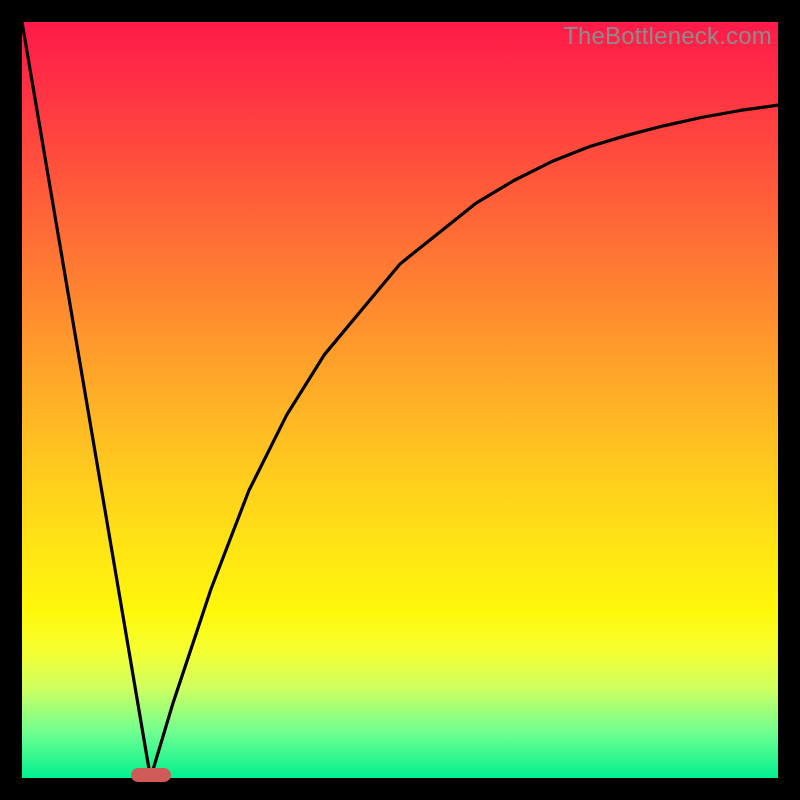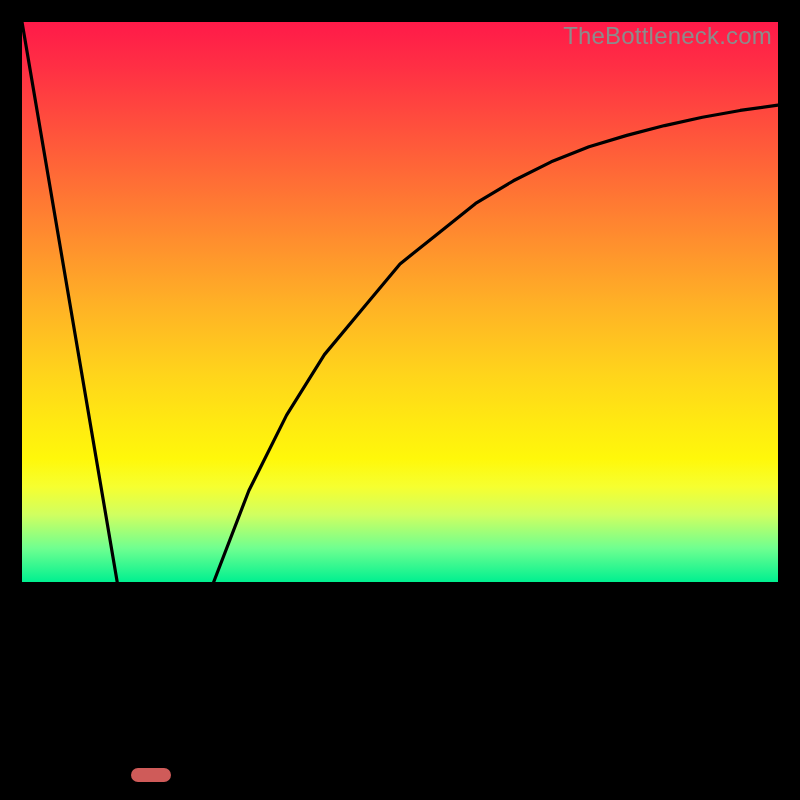--- a/index.html
+++ b/index.html
@@ -14,21 +14,21 @@
     position: relative;
     width: 800px;
     height: 800px;
     background: #000000;
   }
   .plot-area {
     position: absolute;
     left: 22px;
     top: 22px;
     width: 756px;
-    height: 560px;
+    height: 756px;
     background: linear-gradient(to bottom,
       #ff1a49 0%,
       #ff2f44 8%,
       #ff5a3a 22%,
       #ff8530 36%,
       #ffb026 50%,
       #ffd21c 62%,
       #ffe812 71%,
       #fff80a 78%,
       #f6ff30 83%,

